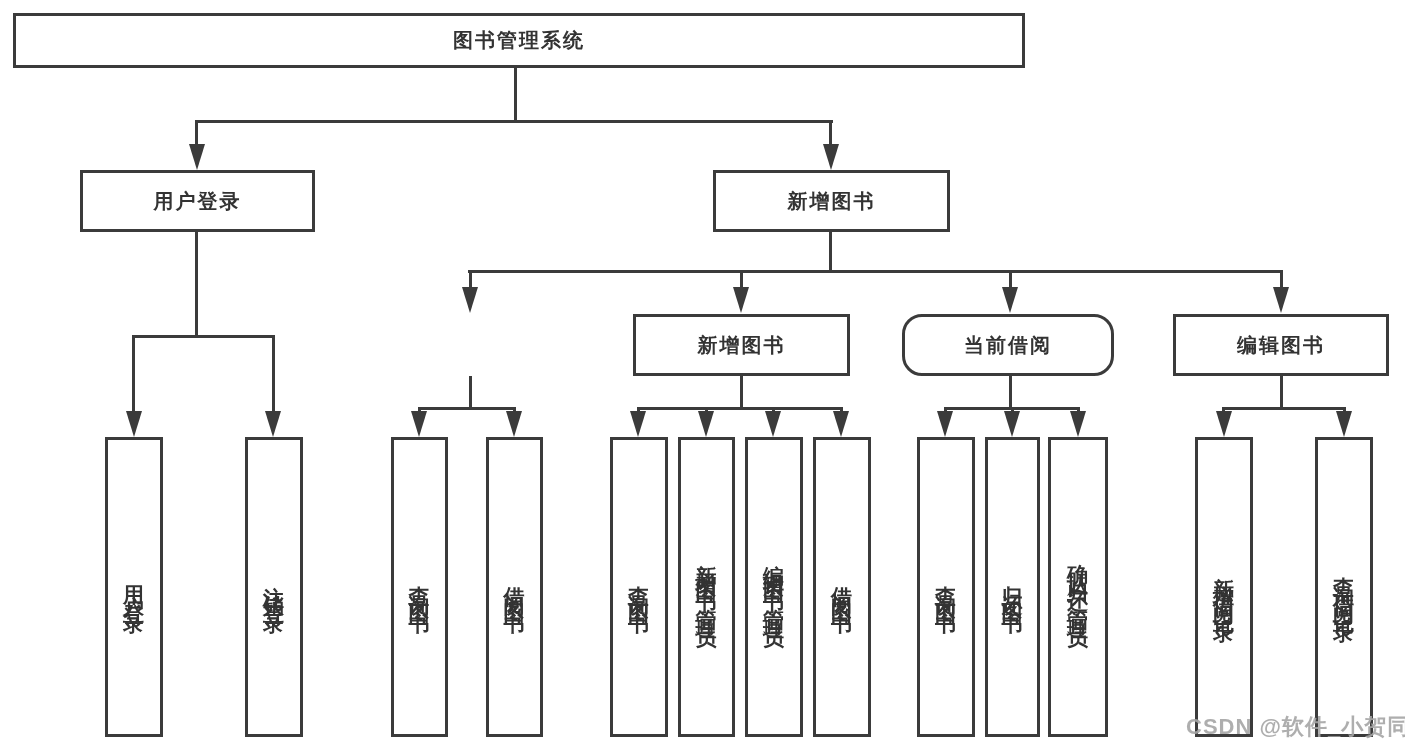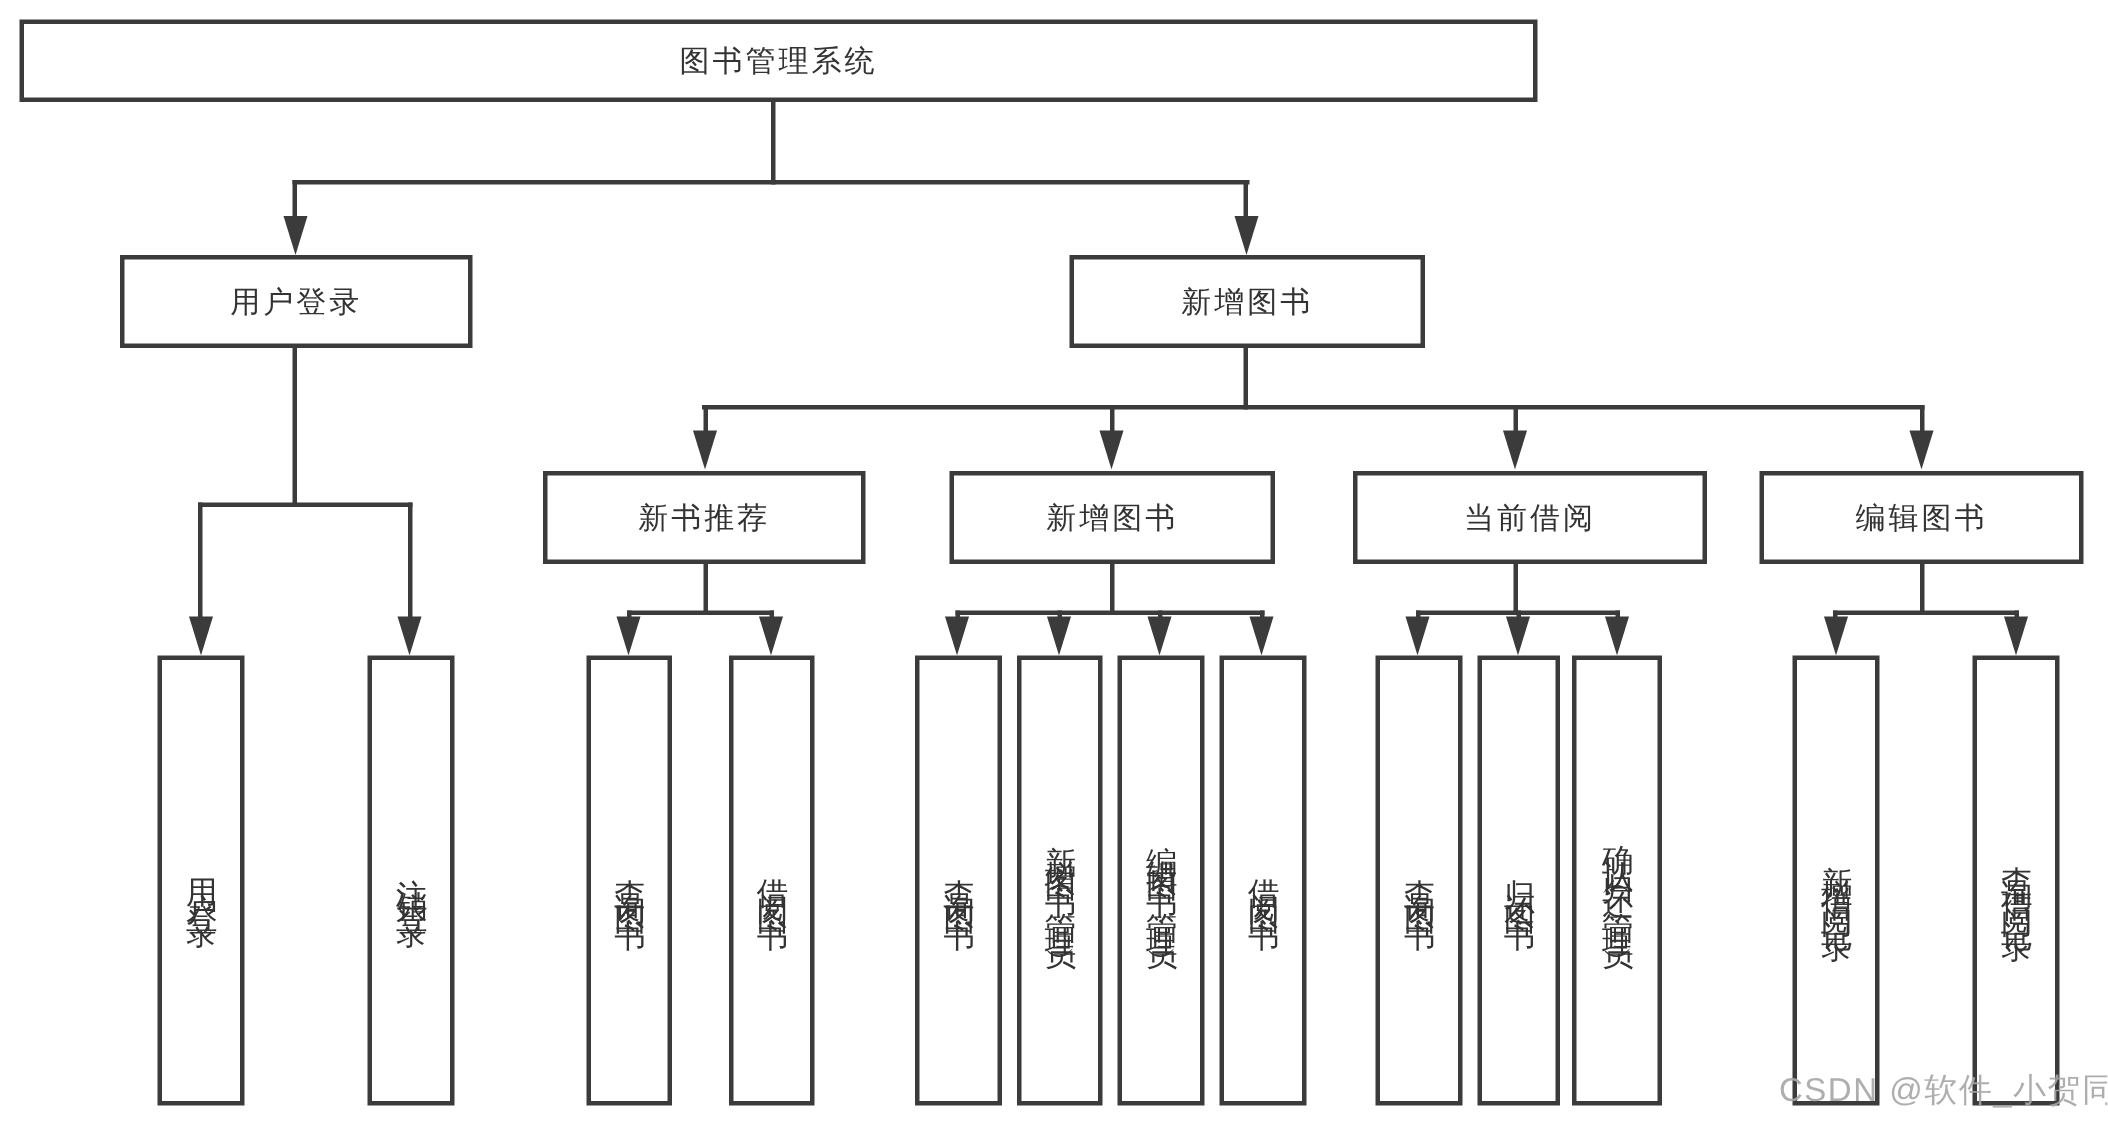--- a/index.html
+++ b/index.html
@@ -9,20 +9,21 @@
     --watermark:#a6a6a6;
   }
   html,body{margin:0;padding:0;background:#ffffff;}
   .stage{
     position:relative;
     width:1405px;height:747px;
     background:var(--box_bg);
     font-family:"Liberation Sans", sans-serif;
     color:var(--text);
     overflow:hidden;
+    font-weight:bold;
   }
   .box{
     position:absolute;
     box-sizing:border-box;
     background:var(--box_bg);
     border:3px solid var(--line);
     display:flex;
     align-items:center;
     justify-content:center;
     font-size:20px;
@@ -72,27 +73,24 @@
     <span>图书管理系统</span>
   </div>
 
   <div class="box" style="left:80px;top:170px;width:235px;height:62px;">
     <span>用户登录</span>
   </div>
   <div class="box" style="left:713px;top:170px;width:237px;height:62px;">
     <span>新增图书</span>
   </div>
 
-  <div class="box" style="left:362px;top:314px;width:215px;height:62px;">
-    <span>新书推荐</span>
-  </div>
   <div class="box" style="left:633px;top:314px;width:217px;height:62px;">
     <span>新增图书</span>
   </div>
-  <div class="box" style="left:902px;top:314px;width:236px;height:62px;">
+  <div class="box" style="left:902px;top:314px;width:212px;height:62px;border-radius:20px;">
     <span>当前借阅</span>
   </div>
   <div class="box" style="left:1173px;top:314px;width:216px;height:62px;">
     <span>编辑图书</span>
   </div>
 
   <div class="box vert" style="left:105px;top:437px;width:58px;height:300px;">
     <span>用户登录</span>
   </div>
   <div class="box vert" style="left:245px;top:437px;width:58px;height:300px;">

